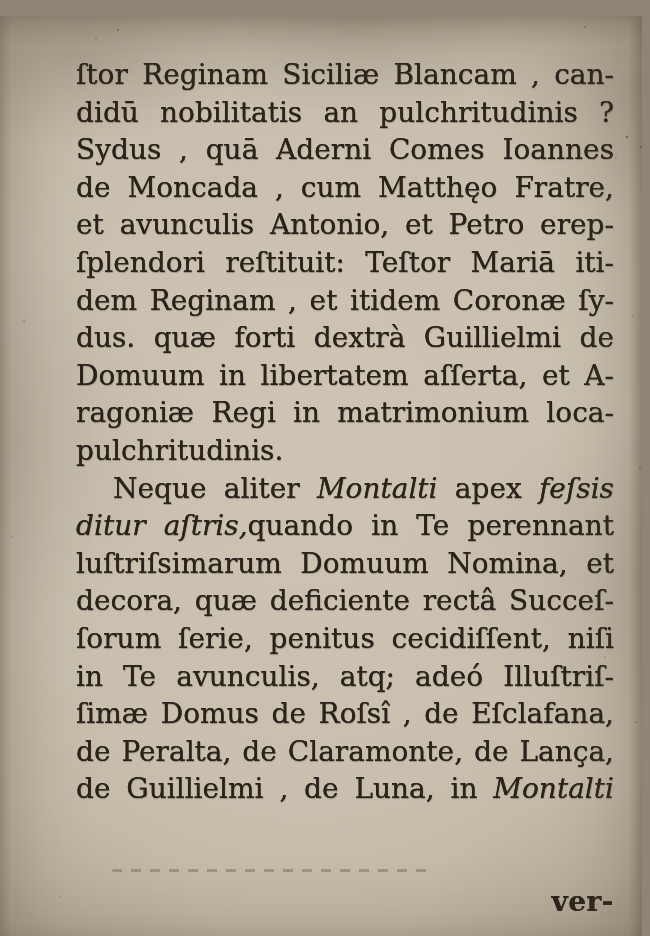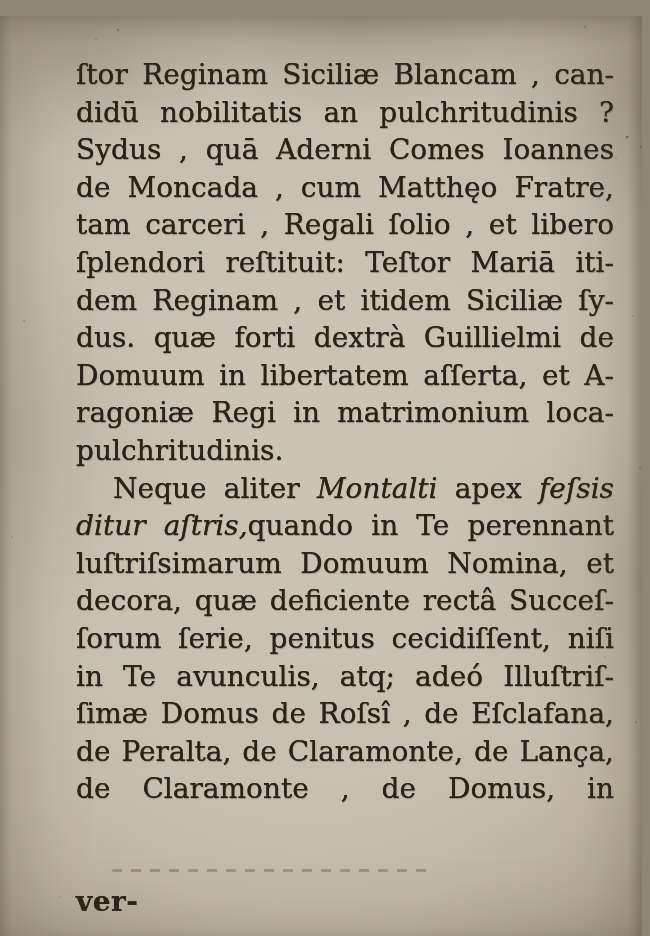--- a/index.html
+++ b/index.html
@@ -67,20 +67,21 @@
     overflow: hidden;
     white-space: normal;
     text-shadow: 0 0 0.5px rgba(38,30,23,0.85), 0.4px 0.5px 0.8px rgba(38,30,23,0.30);
   }
   .line.align-left { text-align-last: left; }
   .line.indent { padding-left: 37px; }
   .line .italic { font-style: italic; }
   .catchword-line {
     font-size: 28px;
     line-height: 38px;
+    text-align: right;
     padding-right: 14px;
     font-weight: bold;
     letter-spacing: 0.5px;
     text-shadow: 0 0 0.6px rgba(38,30,23,0.9);
   }
   .show-through {
     position: absolute;
     left: 112px; top: 853px; width: 318px; height: 3px;
     background: repeating-linear-gradient(90deg,
       rgba(104,93,77,0.55) 0px, rgba(104,93,77,0.55) 10px,
@@ -96,36 +97,36 @@
 <div class="page">
   <div class="mottle"></div>
   <div class="specks"></div>
 
   <div class="textblock">
 
   <div class="line"><span class="roman">ſtor Reginam Siciliæ Blancam , can-</span></div>
       <div class="line"><span class="roman">didū nobilitatis an pulchritudinis ?</span></div>
       <div class="line"><span class="roman">Sydus , quā Aderni Comes Ioannes</span></div>
       <div class="line"><span class="roman">de Moncada , cum Matthęo Fratre,</span></div>
-      <div class="line"><span class="roman">tam carceri , Regali ſolio , et libero</span></div>
+      <div class="line"><span class="roman">et avunculis Antonio, et Petro erep-</span></div>
       <div class="line"><span class="roman">ſplendori reſtituit: Teſtor Mariā iti-</span></div>
-      <div class="line"><span class="roman">dem Reginam , et itidem Siciliæ ſy-</span></div>
+      <div class="line"><span class="roman">dem Reginam , et itidem Coronæ ſy-</span></div>
       <div class="line"><span class="roman">dus. quæ forti dextrà Guillielmi de</span></div>
       <div class="line"><span class="roman">Domuum in libertatem aſſerta, et A-</span></div>
       <div class="line"><span class="roman">ragoniæ Regi in matrimonium loca-</span></div>
       <div class="line align-left"><span class="roman">pulchritudinis.</span></div>
       <div class="line indent"><span class="roman">Neque aliter </span><span class="italic">Montalti </span><span class="roman">apex </span><span class="italic">feſsis inſi-</span></div>
       <div class="line"><span class="italic">ditur aſtris,</span><span class="roman">quando in Te perennant Il-</span></div>
       <div class="line"><span class="roman">luſtriſsimarum Domuum Nomina, et</span></div>
       <div class="line"><span class="roman">decora, quæ deficiente rectâ Succeſ-</span></div>
       <div class="line"><span class="roman">ſorum ſerie, penitus cecidiſſent, niſi</span></div>
       <div class="line"><span class="roman">in Te avunculis, atq; adeó Illuſtriſ-</span></div>
       <div class="line"><span class="roman">ſimæ Domus de Roſsî , de Eſclafana,</span></div>
       <div class="line"><span class="roman">de Peralta, de Claramonte, de Lança,</span></div>
-      <div class="line"><span class="roman">de Claramonte , de Domus, in </span><span class="italic">Montalti</span></div>
+      <div class="line"><span class="roman">de Guillielmi , de Luna, in </span><span class="italic">Montalti</span></div>
     </div>
 
   <div class="show-through"></div>
 
   <div class="catchword-line" style="position:absolute; left:76px; top:867px; width:538px;">ver-</div>
 
   <div class="vignette"></div>
 </div>
 
 </body></html>

